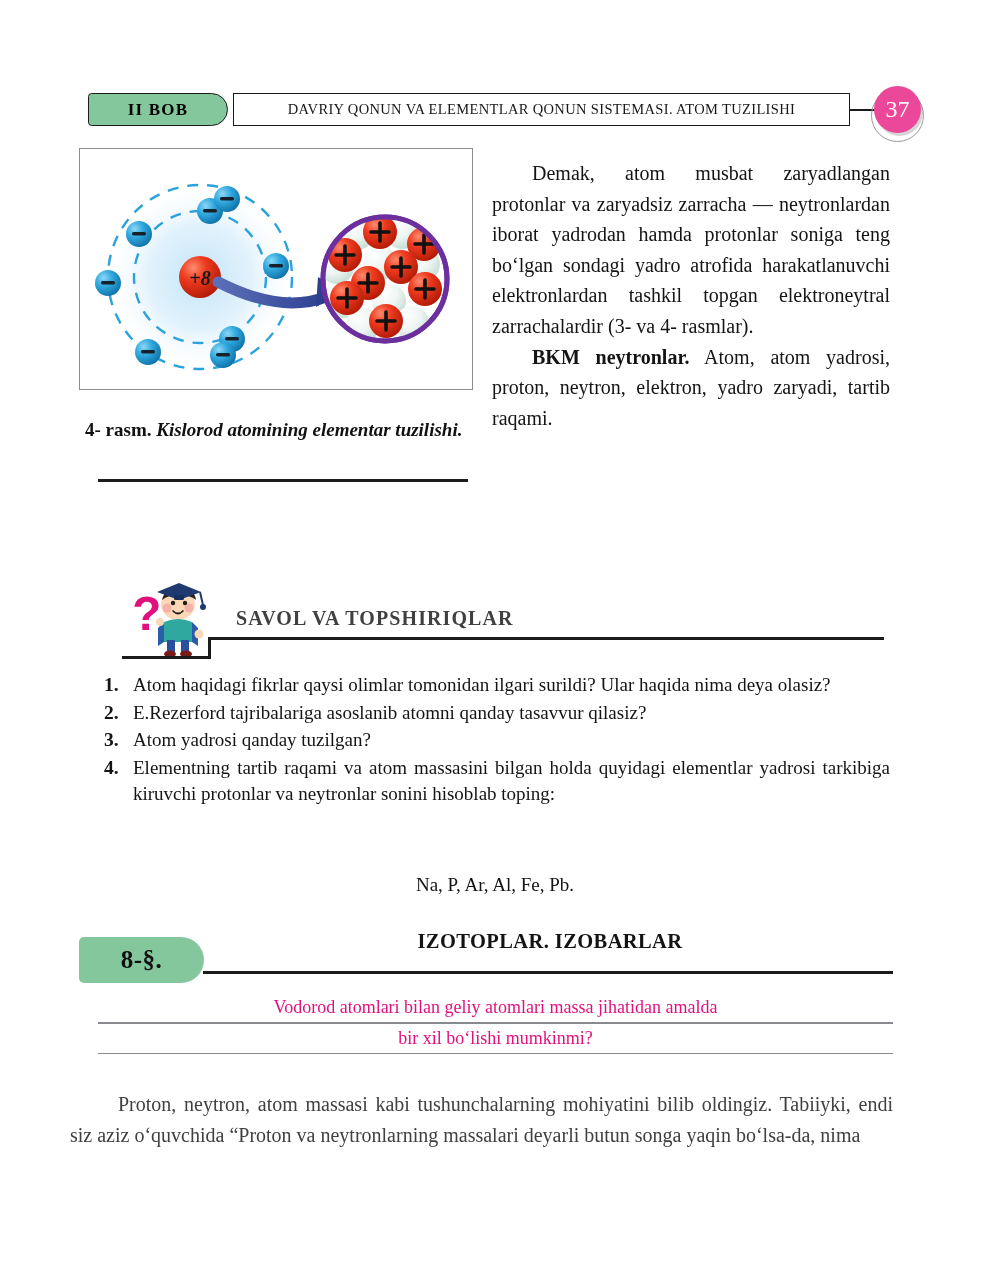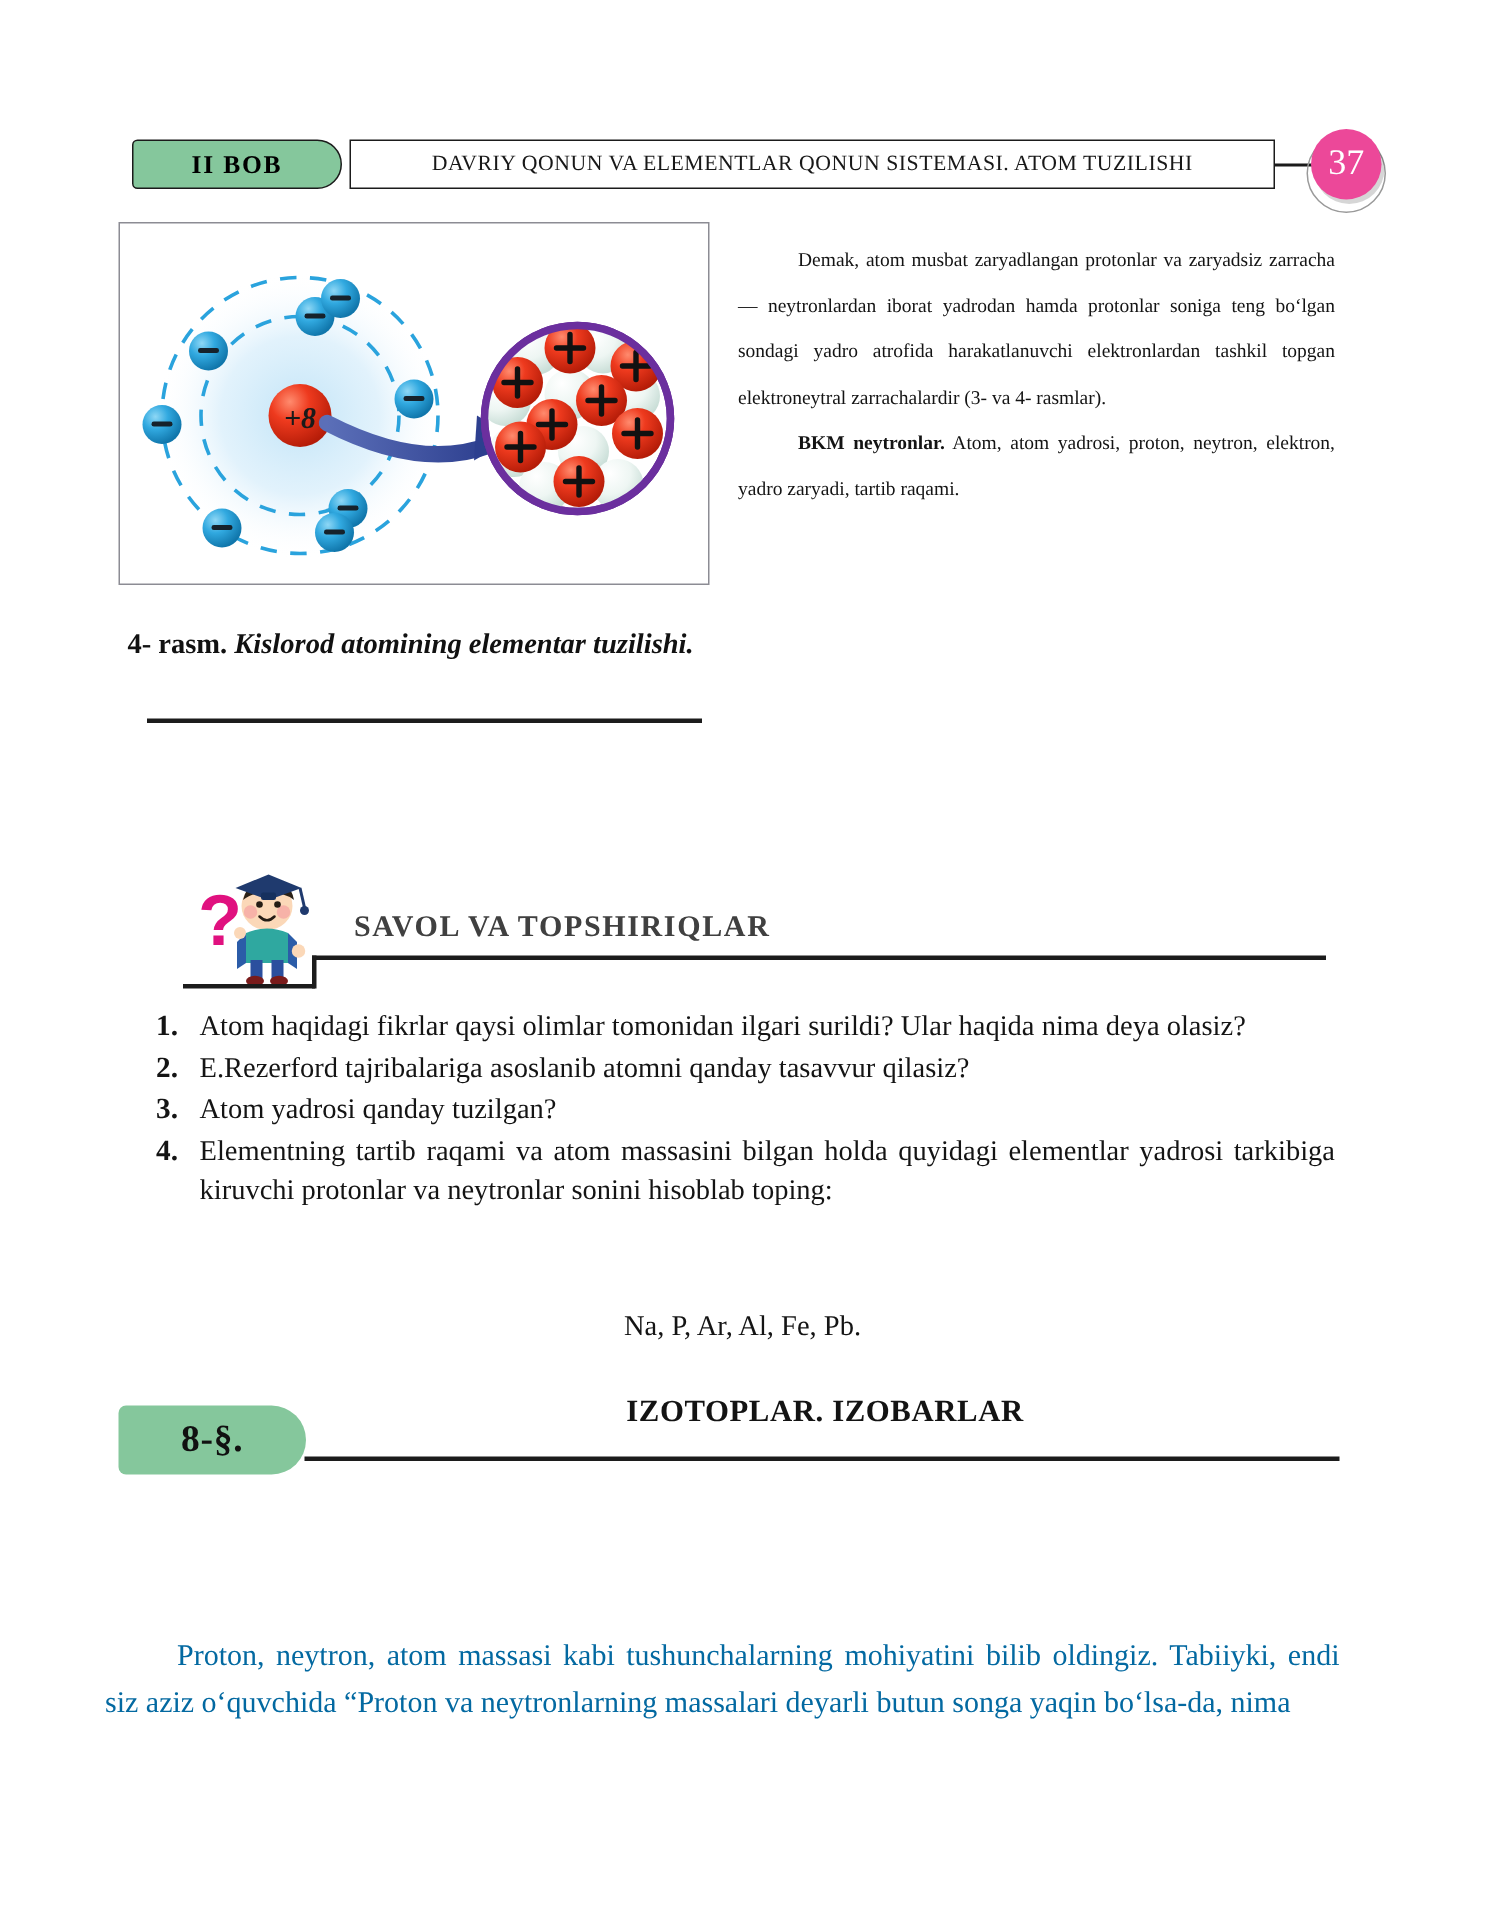--- a/index.html
+++ b/index.html
@@ -133,21 +133,21 @@
     height: 2.5px;
     background: #1c1c1c;
   }
 
   
   .right-col {
     position: absolute;
     left: 492px;
     top: 158px;
     width: 398px;
-    font-size: 13px;
+    font-size: 20px;
     line-height: 30.6px;
     text-align: justify;
     color: #141414;
   }
   .right-col p { margin: 0; }
   .right-col p.indent { text-indent: 40px; }
   .right-col b { font-weight: bold; }
 
   
   .qsection {
@@ -298,21 +298,21 @@
   
   .body-para {
     position: absolute;
     left: 70px;
     top: 1089px;
     width: 823px;
     font-size: 20px;
     line-height: 31px;
     text-align: justify;
     text-indent: 48px;
-    color: #0369a1;
+    color: #404040;
   }
 </style>
 </head>
 <body>
 
 <div class="page">
 
   <div class="header">
     <div class="chapter-badge">II BOB</div>
     <div class="header-title-box">DAVRIY QONUN VA ELEMENTLAR QONUN SISTEMASI.  ATOM TUZILISHI</div>
@@ -492,16 +492,22 @@
       <span class="qtext">Elementning tartib raqami va atom massasini bilgan holda quyidagi elementlar yadrosi tarkibiga kiruvchi protonlar va neytronlar sonini hisoblab toping:</span>
     </div>
   </div>
 
   <div class="element-list">Na, P, Ar, Al, Fe, Pb.</div>
 
   <div class="sec-badge">8-§.</div>
   <div class="sec-title">IZOTOPLAR. IZOBARLAR</div>
   <div class="sec-rule"></div>
 
+  <div class="pinkbox">
+    <div class="pink-line">Vodorod atomlari bilan geliy atomlari massa jihatidan amalda</div>
+    <div class="pink-rule"></div>
+    <div class="pink-line">bir xil bo‘lishi mumkinmi?</div>
+    <div class="pink-rule"></div>
+  </div>
 
   <div class="body-para">Proton, neytron, atom massasi kabi tushunchalarning mohiyatini bilib oldingiz. Tabiiyki, endi siz aziz o‘quvchida “Proton va neytronlarning massalari deyarli butun songa yaqin bo‘lsa-da, nima</div>
 
 </div>
 
 </body></html>

